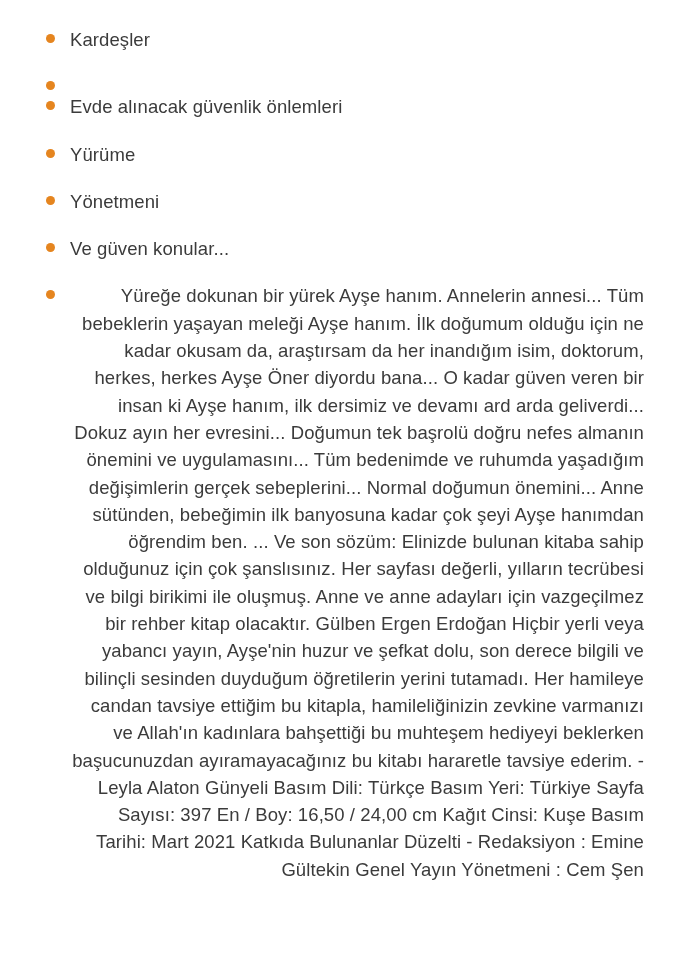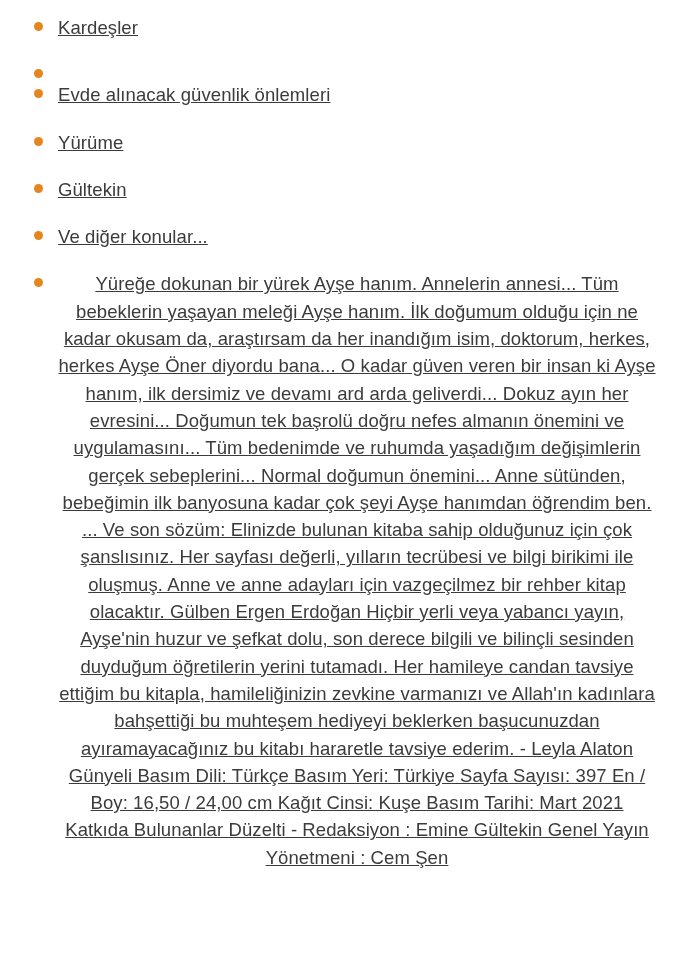--- a/index.html
+++ b/index.html
@@ -13,22 +13,21 @@
     height: 980px;
     overflow: hidden;
     font-family: "Liberation Sans", "DejaVu Sans", sans-serif;
     color: #3b3b3b;
     -webkit-font-smoothing: antialiased;
   }
 
   .content-root {
     width: 700px;
     box-sizing: border-box;
-    padding: 0;
-    text-decoration: underline;
+    padding: 12px;
   }
 
   ul.bullet-list {
     list-style: none;
     margin: 0;
     padding: 0;
   }
 
   li.bullet-item {
     position: relative;
@@ -51,21 +50,21 @@
   }
 
   li.topic-item:first-child {
     padding-top: 14px;
   }
 
   
   li.paragraph-item {
     padding-top: 10px;
     padding-bottom: 4px;
-    text-align: center;
+    text-align: right;
   }
 
   li.bullet-item > .bullet-dot {
     position: absolute;
     left: 34px;
     top: 18px;
     width: 9px;
     height: 9px;
     border-radius: 50%;
     background: #e5851f;
@@ -104,26 +103,26 @@
       <span class="item-text">Evde alınacak güvenlik önlemleri</span>
     </li>
 
     <li class="bullet-item topic-item">
       <span class="bullet-dot" style="background: rgb(229, 133, 31);"></span>
       <span class="item-text">Yürüme</span>
     </li>
 
     <li class="bullet-item topic-item">
       <span class="bullet-dot" style="background: rgb(229, 133, 31);"></span>
-      <span class="item-text">Gültekin</span>
+      <span class="item-text">Yönetmeni</span>
     </li>
 
     <li class="bullet-item topic-item">
       <span class="bullet-dot" style="background: rgb(229, 133, 31);"></span>
-      <span class="item-text">Ve diğer konular...</span>
+      <span class="item-text">Ve güven konular...</span>
     </li>
 
     <li class="bullet-item paragraph-item">
       <span class="bullet-dot" style="background: rgb(229, 133, 31);"></span>
       <span class="paragraph-text">Yüreğe dokunan bir yürek Ayşe hanım. Annelerin annesi... Tüm bebeklerin yaşayan meleği Ayşe hanım. İlk doğumum olduğu için ne kadar okusam da, araştırsam da her inandığım isim, doktorum, herkes, herkes Ayşe Öner diyordu bana... O kadar güven veren bir insan ki Ayşe hanım, ilk dersimiz ve devamı ard arda geliverdi... Dokuz ayın her evresini... Doğumun tek başrolü doğru nefes almanın önemini ve uygulamasını... Tüm bedenimde ve ruhumda yaşadığım değişimlerin gerçek sebeplerini... Normal doğumun önemini... Anne sütünden, bebeğimin ilk banyosuna kadar çok şeyi Ayşe hanımdan öğrendim ben. ... Ve son sözüm: Elinizde bulunan kitaba sahip olduğunuz için çok şanslısınız. Her sayfası değerli, yılların tecrübesi ve bilgi birikimi ile oluşmuş. Anne ve anne adayları için vazgeçilmez bir rehber kitap olacaktır. Gülben Ergen Erdoğan Hiçbir yerli veya yabancı yayın, Ayşe'nin huzur ve şefkat dolu, son derece bilgili ve bilinçli sesinden duyduğum öğretilerin yerini tutamadı. Her hamileye candan tavsiye ettiğim bu kitapla, hamileliğinizin zevkine varmanızı ve Allah'ın kadınlara bahşettiği bu muhteşem hediyeyi beklerken başucunuzdan ayıramayacağınız bu kitabı hararetle tavsiye ederim. - Leyla Alaton Günyeli Basım Dili: Türkçe Basım Yeri: Türkiye Sayfa Sayısı: 397 En / Boy: 16,50 / 24,00 cm Kağıt Cinsi: Kuşe Basım Tarihi: Mart 2021 Katkıda Bulunanlar Düzelti - Redaksiyon : Emine Gültekin Genel Yayın Yönetmeni : Cem Şen</span>
     </li>
 
   </ul>
 </div>
 

